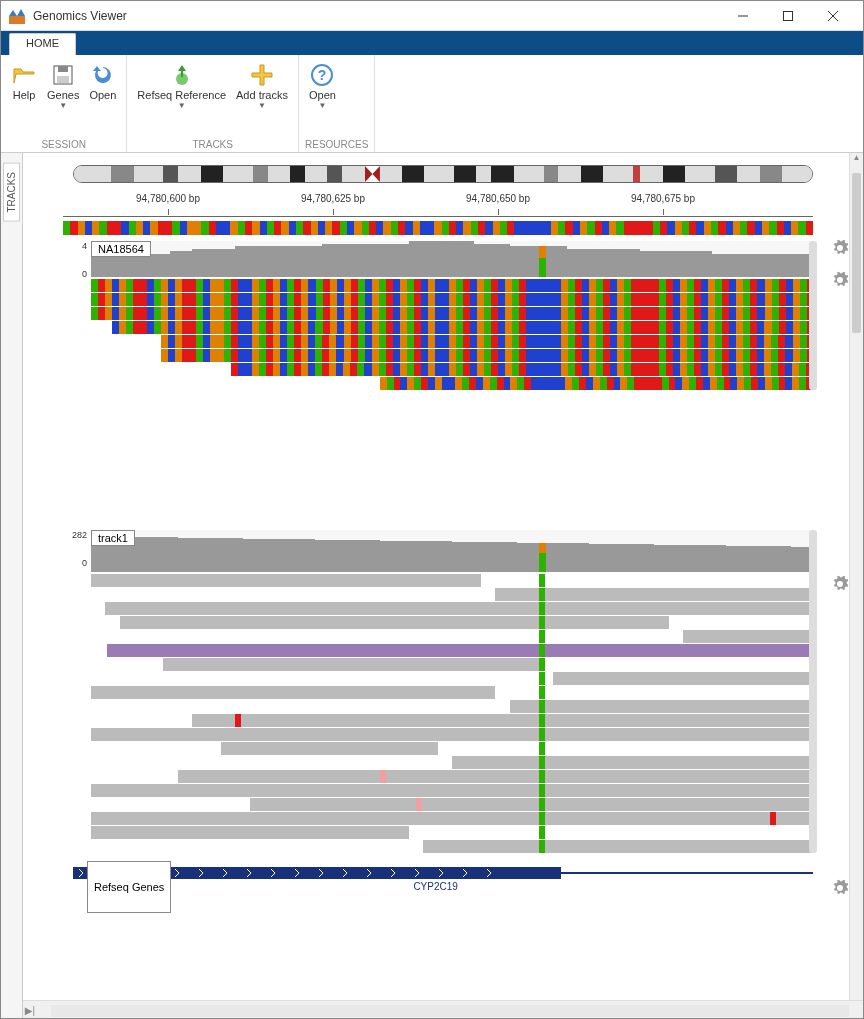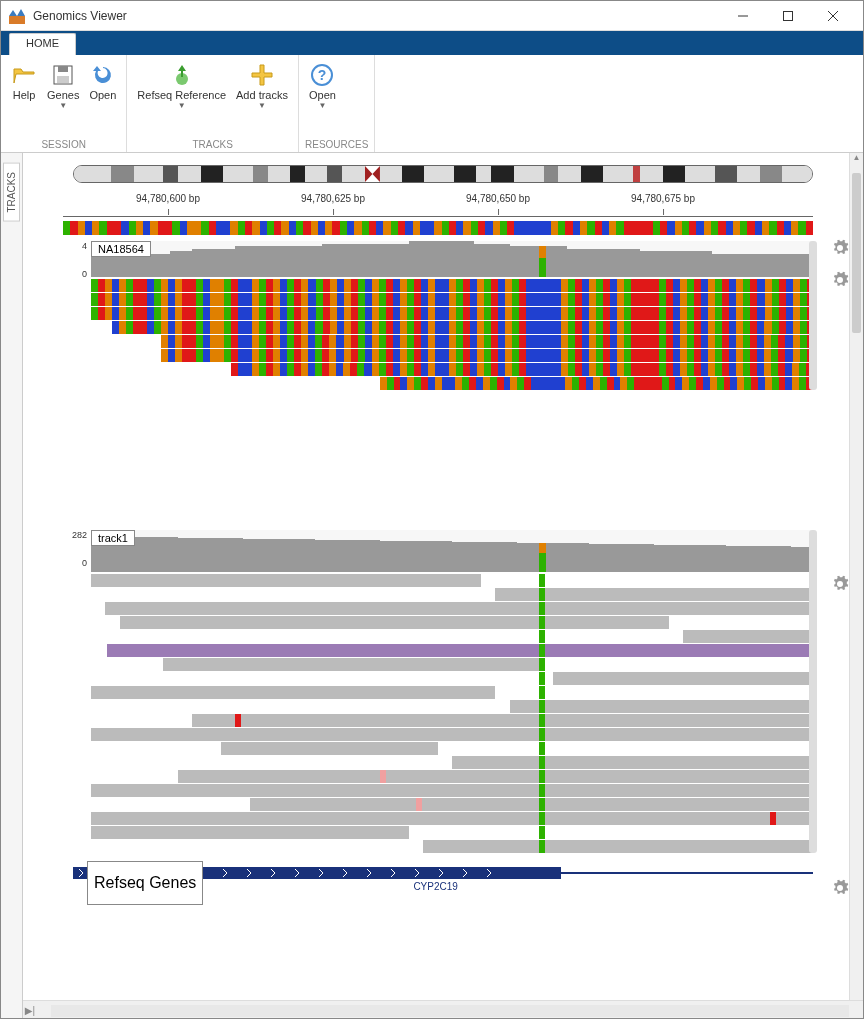--- a/index.html
+++ b/index.html
@@ -64,21 +64,21 @@
 .coverage { height: 36px; margin: 0 40px 2px 58px; background: #f7f7f7; position: relative; display: flex; align-items: flex-end; }
 .coverage .bar { flex: 1; background: #999; }
 .reads { margin: 0 40px 0 58px; }
 .read-row { height: 13px; display: flex; margin-bottom: 1px; position: relative; }
 .read-row .seg { height: 100%; }
 .read-row.gray .seg { background: #bbb; }
 .read-row.purple .seg { background: #9b7bb5; }
 
 
 .gene-track { margin: 0 40px 0 40px; position: relative; height: 30px; }
-.gene-label { position: absolute; left: 14px; top: -2px; background: #fff; border: 1px solid #888; padding: 12px 6px; font-size: 16px; z-index: 5; }
+.gene-label { position: absolute; left: 14px; top: -2px; background: #fff; border: 1px solid #888; padding: 19px 6px; font-size: 11px; z-index: 5; }
 .gene-bar { position: absolute; left: 0; right: 0; top: 4px; height: 12px; background: #19317a; }
 .gene-line { position: absolute; top: 9px; height: 2px; background: #19317a; }
 .gene-name { position: absolute; top: 18px; font-size: 10px; color: #19317a; }
 
 
 .gear { position: absolute; right: 14px; width: 18px; height: 18px; cursor: pointer; }
 .gear svg { width: 18px; height: 18px; fill: #999; }
 
 
 .right-scroll { position: absolute; right: 0; top: 0; bottom: 0; width: 14px; background: #f0f0f0; border-left: 1px solid #ddd; }

